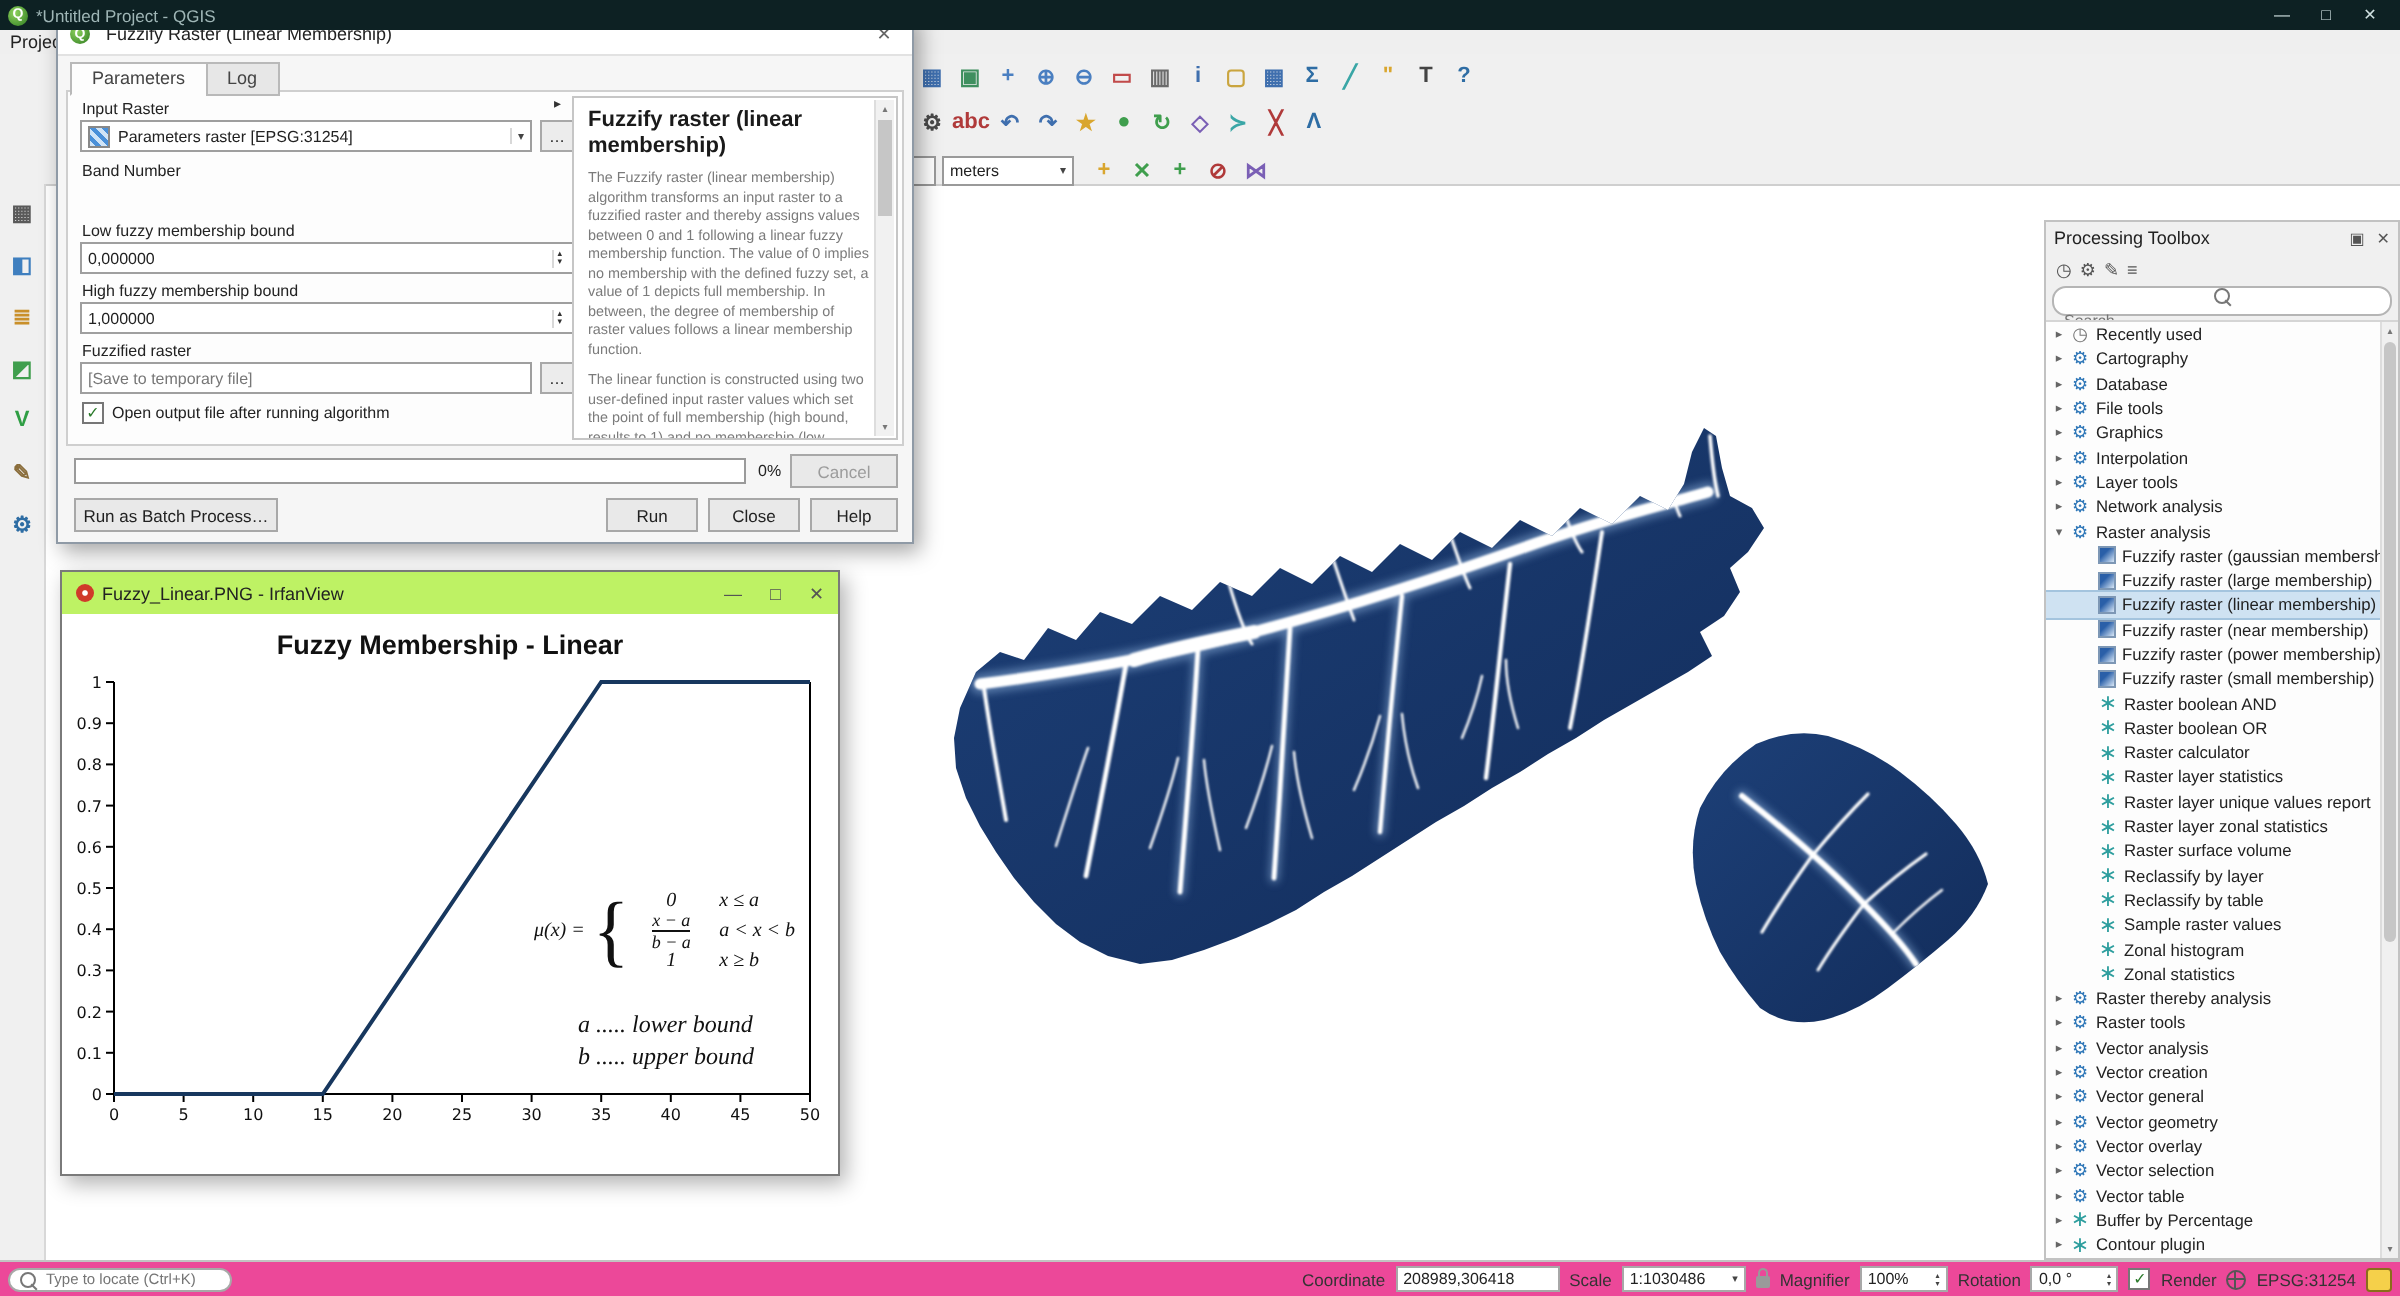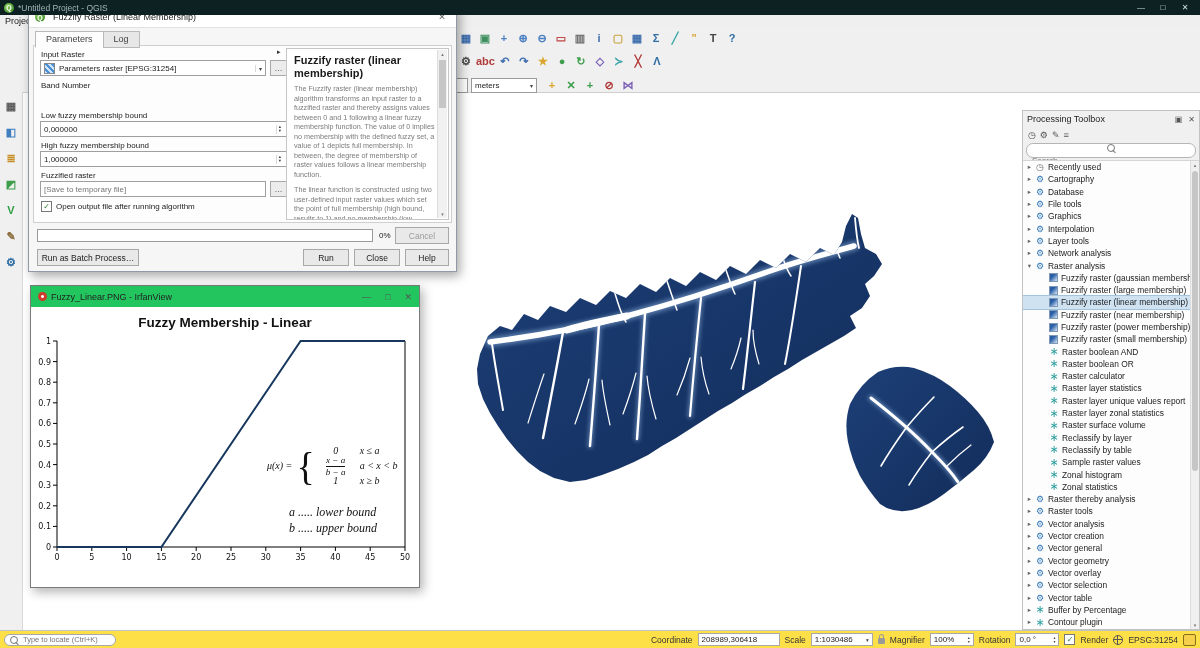--- a/index.html
+++ b/index.html
@@ -92,21 +92,21 @@
   .help p{font-size:7.2px;line-height:1.32;color:#7b7b7b;margin:0 0 6px;}
   .help-scroll{position:absolute;right:1px;top:1px;bottom:1px;width:9px;background:#f1f1f1;border-left:1px solid #ddd;}
   .help-scroll .thumb{position:absolute;left:1px;right:1px;top:10px;height:48px;background:#c6c6c6;}
   .help-scroll .sarr{position:absolute;left:0;width:9px;text-align:center;font-size:5px;color:#777;}
   .progress{position:absolute;left:8px;top:222px;width:336px;height:13px;background:#fff;border:1px solid #9a9a9a;box-sizing:border-box;}
   .progress-label{position:absolute;left:350px;top:224px;font-size:8px;}
   .btn{position:absolute;height:17px;background:#e9e9e9;border:1px solid #a8a8a8;font-size:8.5px;
        display:flex;align-items:center;justify-content:center;box-sizing:border-box;}
   .btn.disabled{color:#9c9c9c;}
   
-  .iv{position:absolute;left:30px;top:285px;width:390px;height:303px;background:#22c55e;border:1px solid #7a7a7a;
+  .iv{position:absolute;left:30px;top:285px;width:390px;height:303px;background:#bef264;border:1px solid #7a7a7a;
       box-shadow:3px 4px 10px rgba(0,0,0,.3);z-index:15;box-sizing:border-box;}
   .iv-title{height:21px;display:flex;align-items:center;padding:0 7px;font-size:9px;border-bottom:1px solid #e0e0e0;gap:4px;}
   .iv-flower{width:9px;height:9px;border-radius:50%;background:radial-gradient(circle,#ffffff 0 18%,#d03a2a 26%);flex:none;}
   .iv-controls{margin-left:auto;display:flex;gap:14px;color:#555;font-size:9px;}
   .iv-content{position:absolute;left:0;top:21px;right:0;bottom:0;background:#fff;}
   .chart-title{position:absolute;top:8px;width:100%;text-align:center;font-weight:bold;font-size:13.5px;color:#111;}
   #chart-svg{position:absolute;left:0;top:0;}
   #chart-svg text{font-family:"DejaVu Sans",sans-serif;}
   .formula{position:absolute;left:236px;top:136px;display:flex;align-items:center;
            font-family:"Liberation Serif",serif;font-style:italic;font-size:10px;color:#111;}
@@ -116,21 +116,21 @@
   .fexpr{min-width:36px;text-align:center;}
   .fcond{margin-left:6px;}
   .frac{display:inline-flex;flex-direction:column;align-items:center;font-size:9px;line-height:1.05;}
   .frac .den{border-top:1px solid #111;padding-top:1px;}
   .fnotes{position:absolute;left:258px;top:197px;font-family:"Liberation Serif",serif;font-style:italic;
           font-size:12px;color:#111;line-height:1.35;}
   .legend{position:absolute;left:0;top:261px;width:100%;display:flex;align-items:center;justify-content:center;
           gap:6px;font-size:9px;color:#111;}
   .legend .line{width:28px;height:2px;}
   
-  .statusbar{position:absolute;left:0;bottom:0;width:1200px;height:18px;background:#fde047;
+  .statusbar{position:absolute;left:0;bottom:0;width:1200px;height:18px;background:#ec4899;
              border-top:1px solid #c2c2c2;display:flex;align-items:center;font-size:8.5px;z-index:30;box-sizing:border-box;}
   .locate{margin-left:4px;width:112px;height:12px;border:1px solid #a8a8a8;border-radius:7px;background:#fff;
           display:flex;align-items:center;padding:0 5px;gap:3px;box-sizing:border-box;}
   .locate input{border:0;outline:0;font-size:7.5px;width:100%;background:transparent;color:#555;}
   .sb-right{margin-left:auto;display:flex;align-items:center;gap:5px;padding-right:4px;}
   .sb-label{color:#333;}
   .sb-field{height:13px;background:#fff;border:1px solid #a8a8a8;display:flex;align-items:center;
             padding:0 3px;font-size:8px;box-sizing:border-box;gap:3px;}
   .sb-field .arr{font-size:5.5px;color:#444;margin-left:auto;}
   .sb-field .arrs{display:flex;flex-direction:column;font-size:4px;line-height:4px;color:#444;margin-left:auto;}

